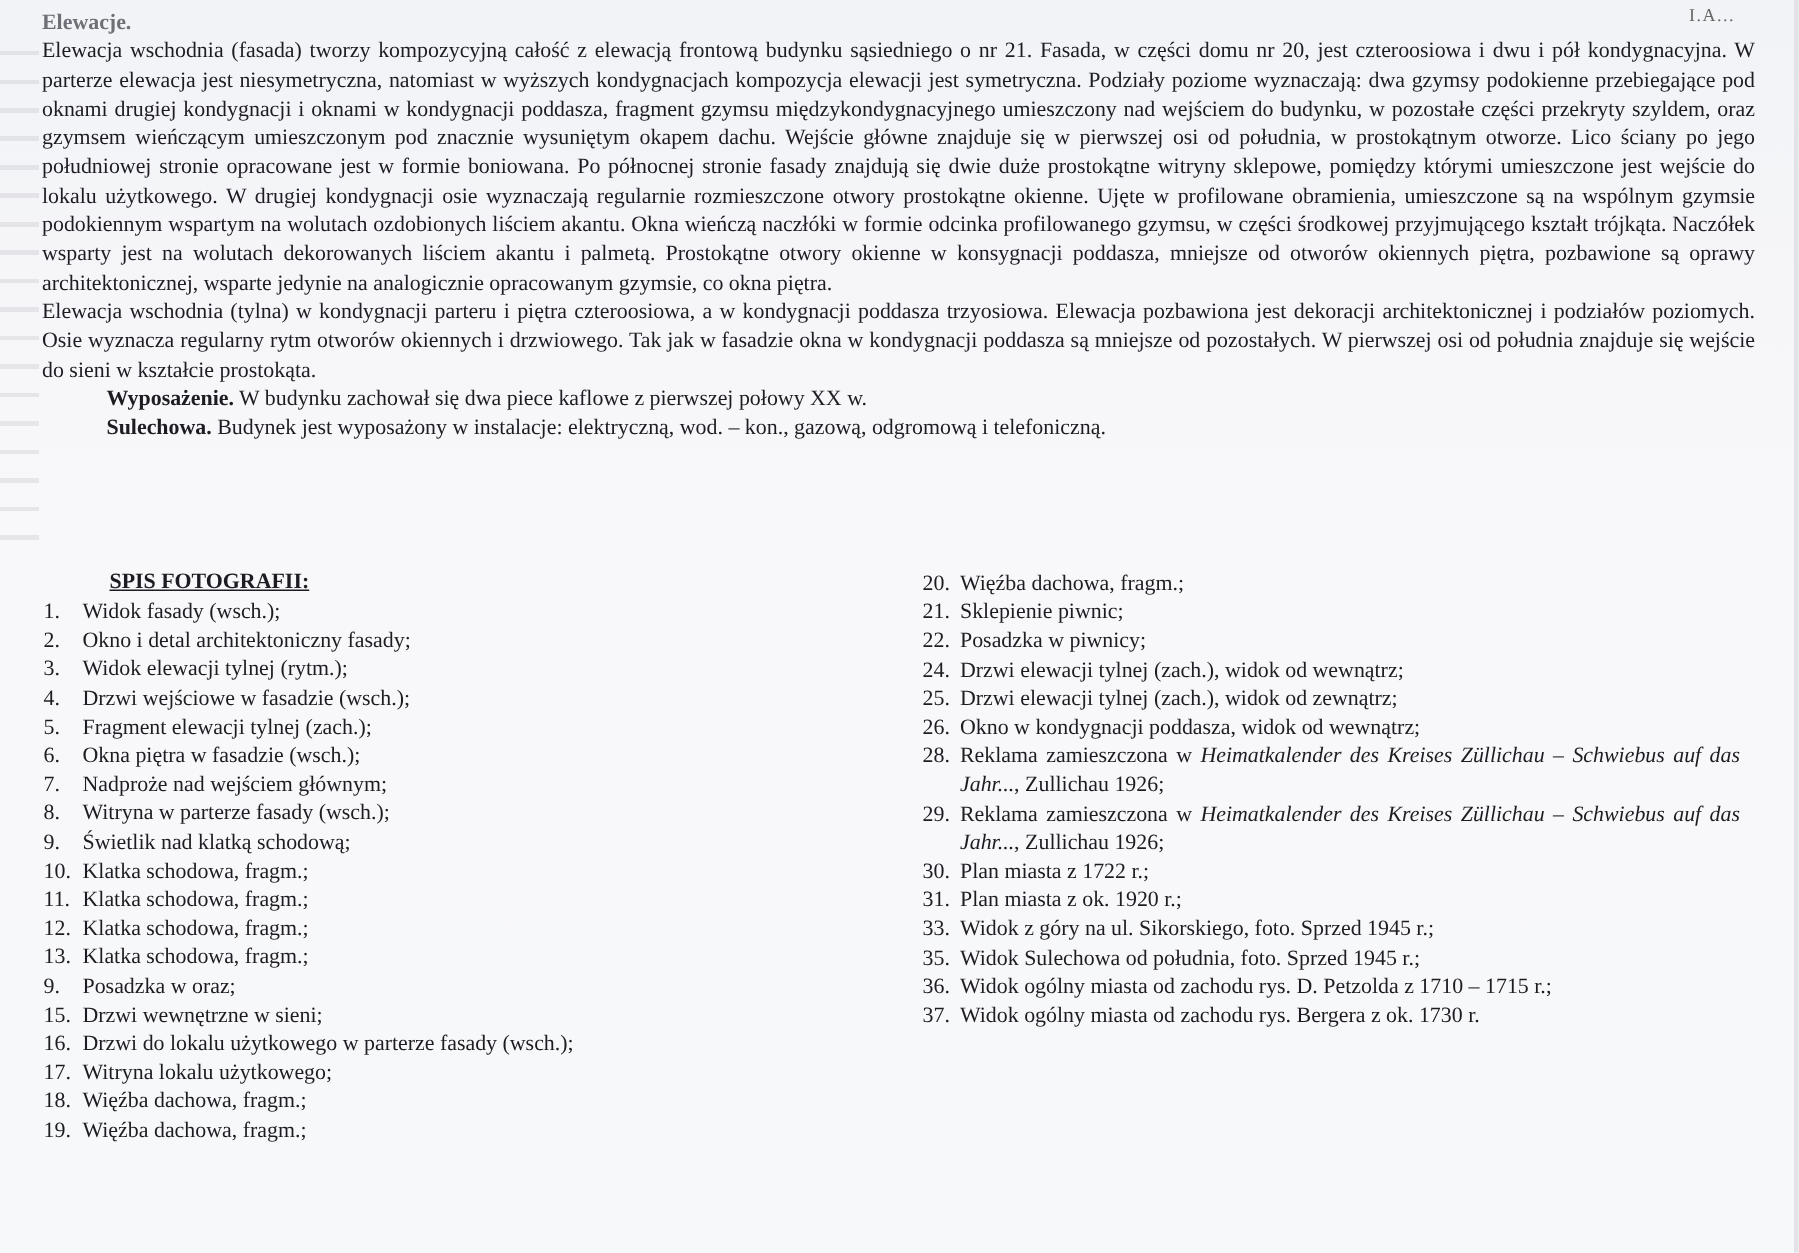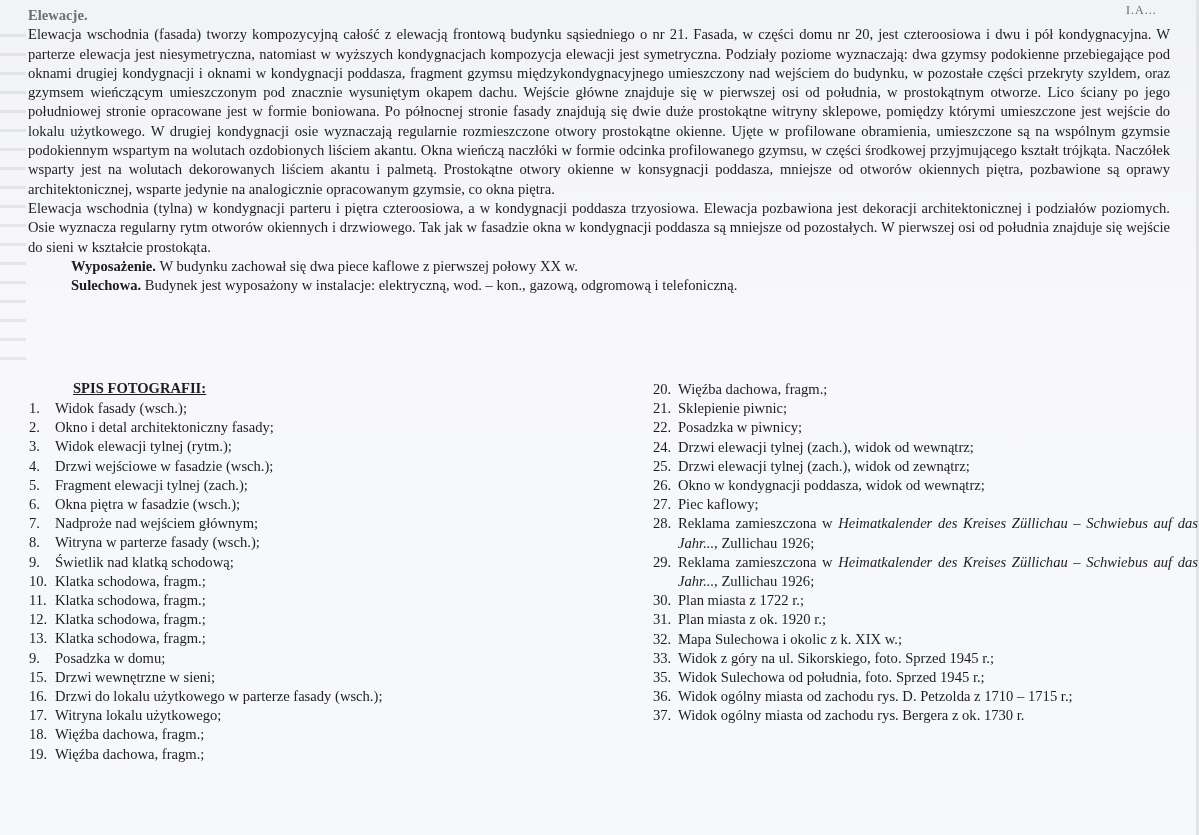--- a/index.html
+++ b/index.html
@@ -23,21 +23,21 @@
   .para { display:block; }
   .para .italic { }
   .para .bold { font-weight:bold;margin-left:43px; }
   .spis-title {
     position:absolute; left:29px; top:380px;
     font-size:14.6px; font-weight:bold; text-decoration:underline;margin-left:44px;
   }
   .list { position:absolute; margin:0; padding:0; list-style:none;
     font-size:14.6px; line-height:19.2px; }
   .list.left { left:29px; top:399px; width:420px; }
-  .list.right { left:653px; top:380px; width:545px; }
+  .list.right { left:615px; top:380px; width:545px; }
   .list li { display:flex; }
   .list li .num { width:26px; flex:0 0 26px; }
   .list.right li .num { width:25px; flex:0 0 25px; }
   .list li .txt { flex:1; text-align:justify; }
   .list li .txt i { font-style:italic; }
   .stamp {
     position:absolute; left:1126px; top:3px; font-size:12px; color:#666; letter-spacing:1px;
   }
   .margin-marks {
     position:absolute; left:0; top:20px; width:26px; height:340px;
@@ -111,21 +111,21 @@
       <li>
         <span class="num">12.</span>
         <span class="txt">Klatka schodowa, fragm.;</span>
       </li>
       <li>
         <span class="num">13.</span>
         <span class="txt">Klatka schodowa, fragm.;</span>
       </li>
       <li>
         <span class="num">9.</span>
-        <span class="txt">Posadzka w domu;</span>
+        <span class="txt">Posadzka w oraz;</span>
       </li>
       <li>
         <span class="num">15.</span>
         <span class="txt">Drzwi wewnętrzne w sieni;</span>
       </li>
       <li>
         <span class="num">16.</span>
         <span class="txt">Drzwi do lokalu użytkowego w parterze fasady (wsch.);</span>
       </li>
       <li>
@@ -160,44 +160,36 @@
       </li>
       <li>
         <span class="num">25.</span>
         <span class="txt">Drzwi elewacji tylnej (zach.), widok od zewnątrz;</span>
       </li>
       <li>
         <span class="num">26.</span>
         <span class="txt">Okno w kondygnacji poddasza, widok od wewnątrz;</span>
       </li>
       <li>
-        <span class="num">27.</span>
-        <span class="txt">Piec kaflowy;</span>
-      </li>
-      <li>
         <span class="num">28.</span>
         <span class="txt"><span>Reklama zamieszczona w </span><i>Heimatkalender des Kreises Züllichau – Schwiebus auf das Jahr...</i><span>, Zullichau 1926;</span></span>
       </li>
       <li>
         <span class="num">29.</span>
         <span class="txt"><span>Reklama zamieszczona w </span><i>Heimatkalender des Kreises Züllichau – Schwiebus auf das Jahr...</i><span>, Zullichau 1926;</span></span>
       </li>
       <li>
         <span class="num">30.</span>
         <span class="txt">Plan miasta z 1722 r.;</span>
       </li>
       <li>
         <span class="num">31.</span>
         <span class="txt">Plan miasta z ok. 1920 r.;</span>
       </li>
       <li>
-        <span class="num">32.</span>
-        <span class="txt">Mapa Sulechowa i okolic z k. XIX w.;</span>
-      </li>
-      <li>
         <span class="num">33.</span>
         <span class="txt">Widok z góry na ul. Sikorskiego, foto. Sprzed 1945 r.;</span>
       </li>
       <li>
         <span class="num">35.</span>
         <span class="txt">Widok Sulechowa od południa, foto. Sprzed 1945 r.;</span>
       </li>
       <li>
         <span class="num">36.</span>
         <span class="txt">Widok ogólny miasta od zachodu rys. D. Petzolda z 1710 – 1715 r.;</span>

